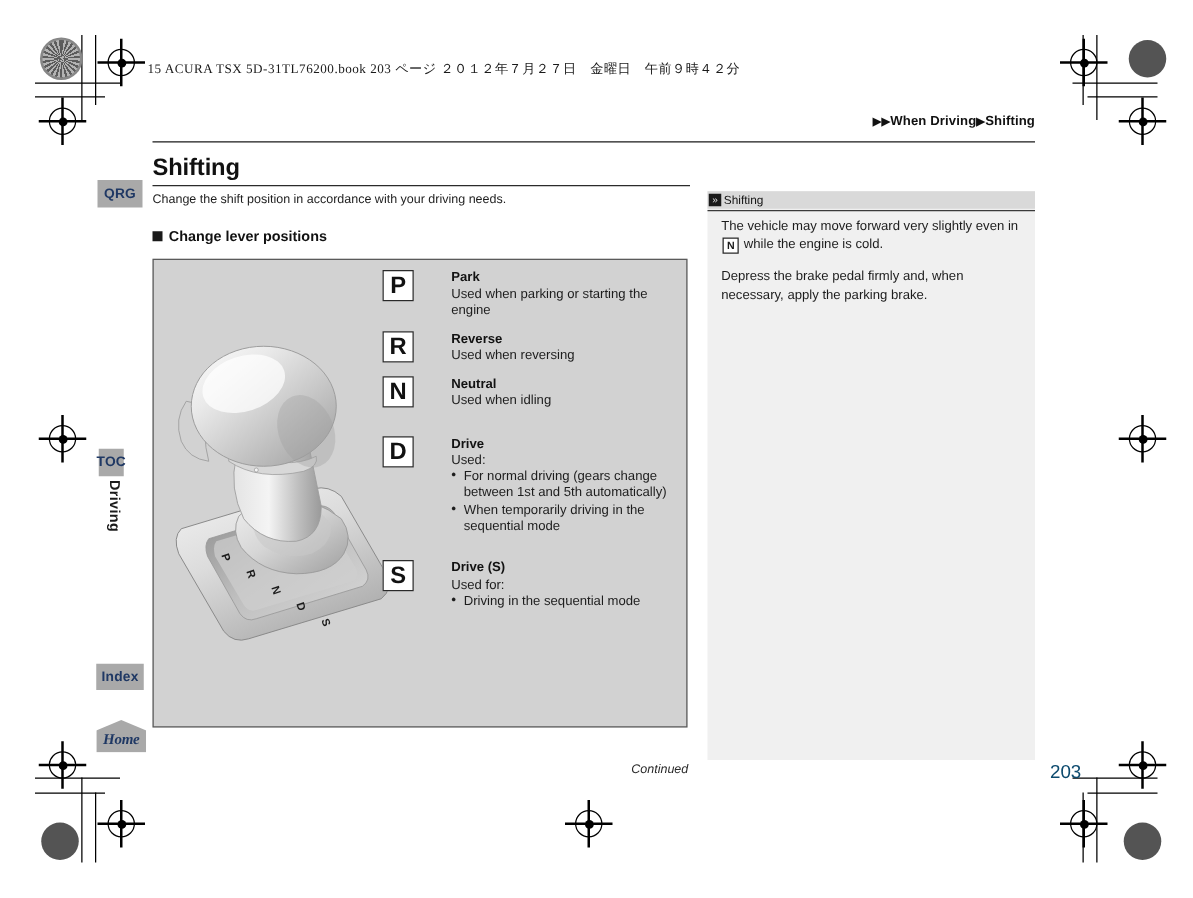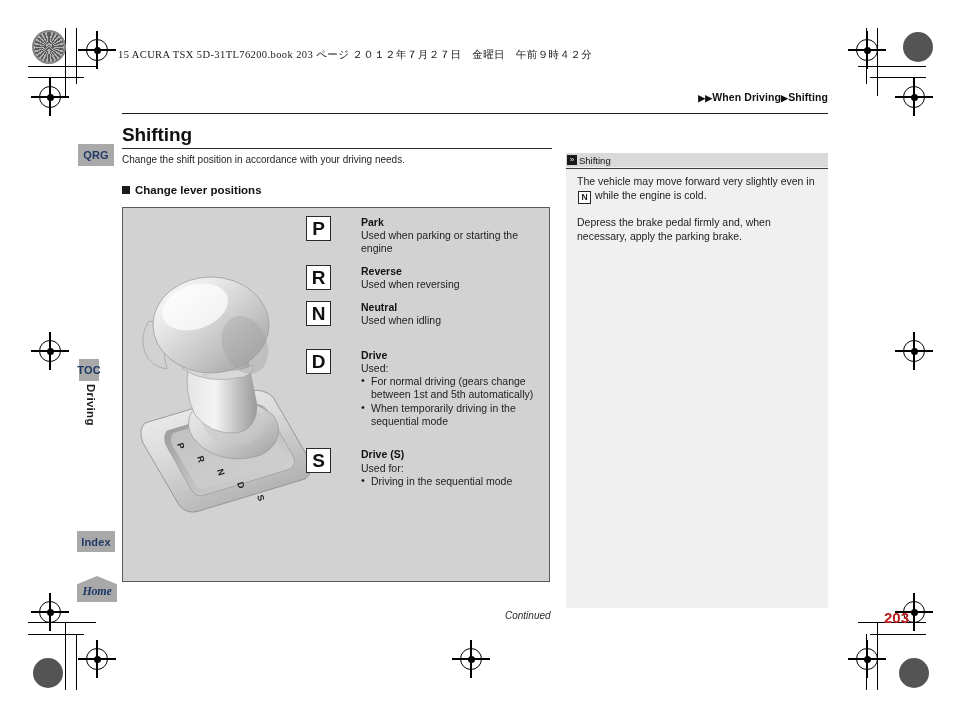--- a/index.html
+++ b/index.html
@@ -319,23 +319,22 @@
     position: absolute;
     left: 505px; top: 610px;
     font-size: 10px;
     font-style: italic;
     color: #2a2a2a;
   }
   .page-number {
     position: absolute;
     left: 840px; top: 609px;
     font-size: 15px;
-    font-weight: bold;
-    color: #b91c1c;
-    margin-left: 44px;
+    font-weight: normal;
+    color: #0c4a6e;
   }
 </style>
 </head>
 <body>
 
 <div class="page">
 
   <div>
 
     <div class="mark-line" style="left:65px;  top:28px;  width:1.2px; height:68px;"></div>

